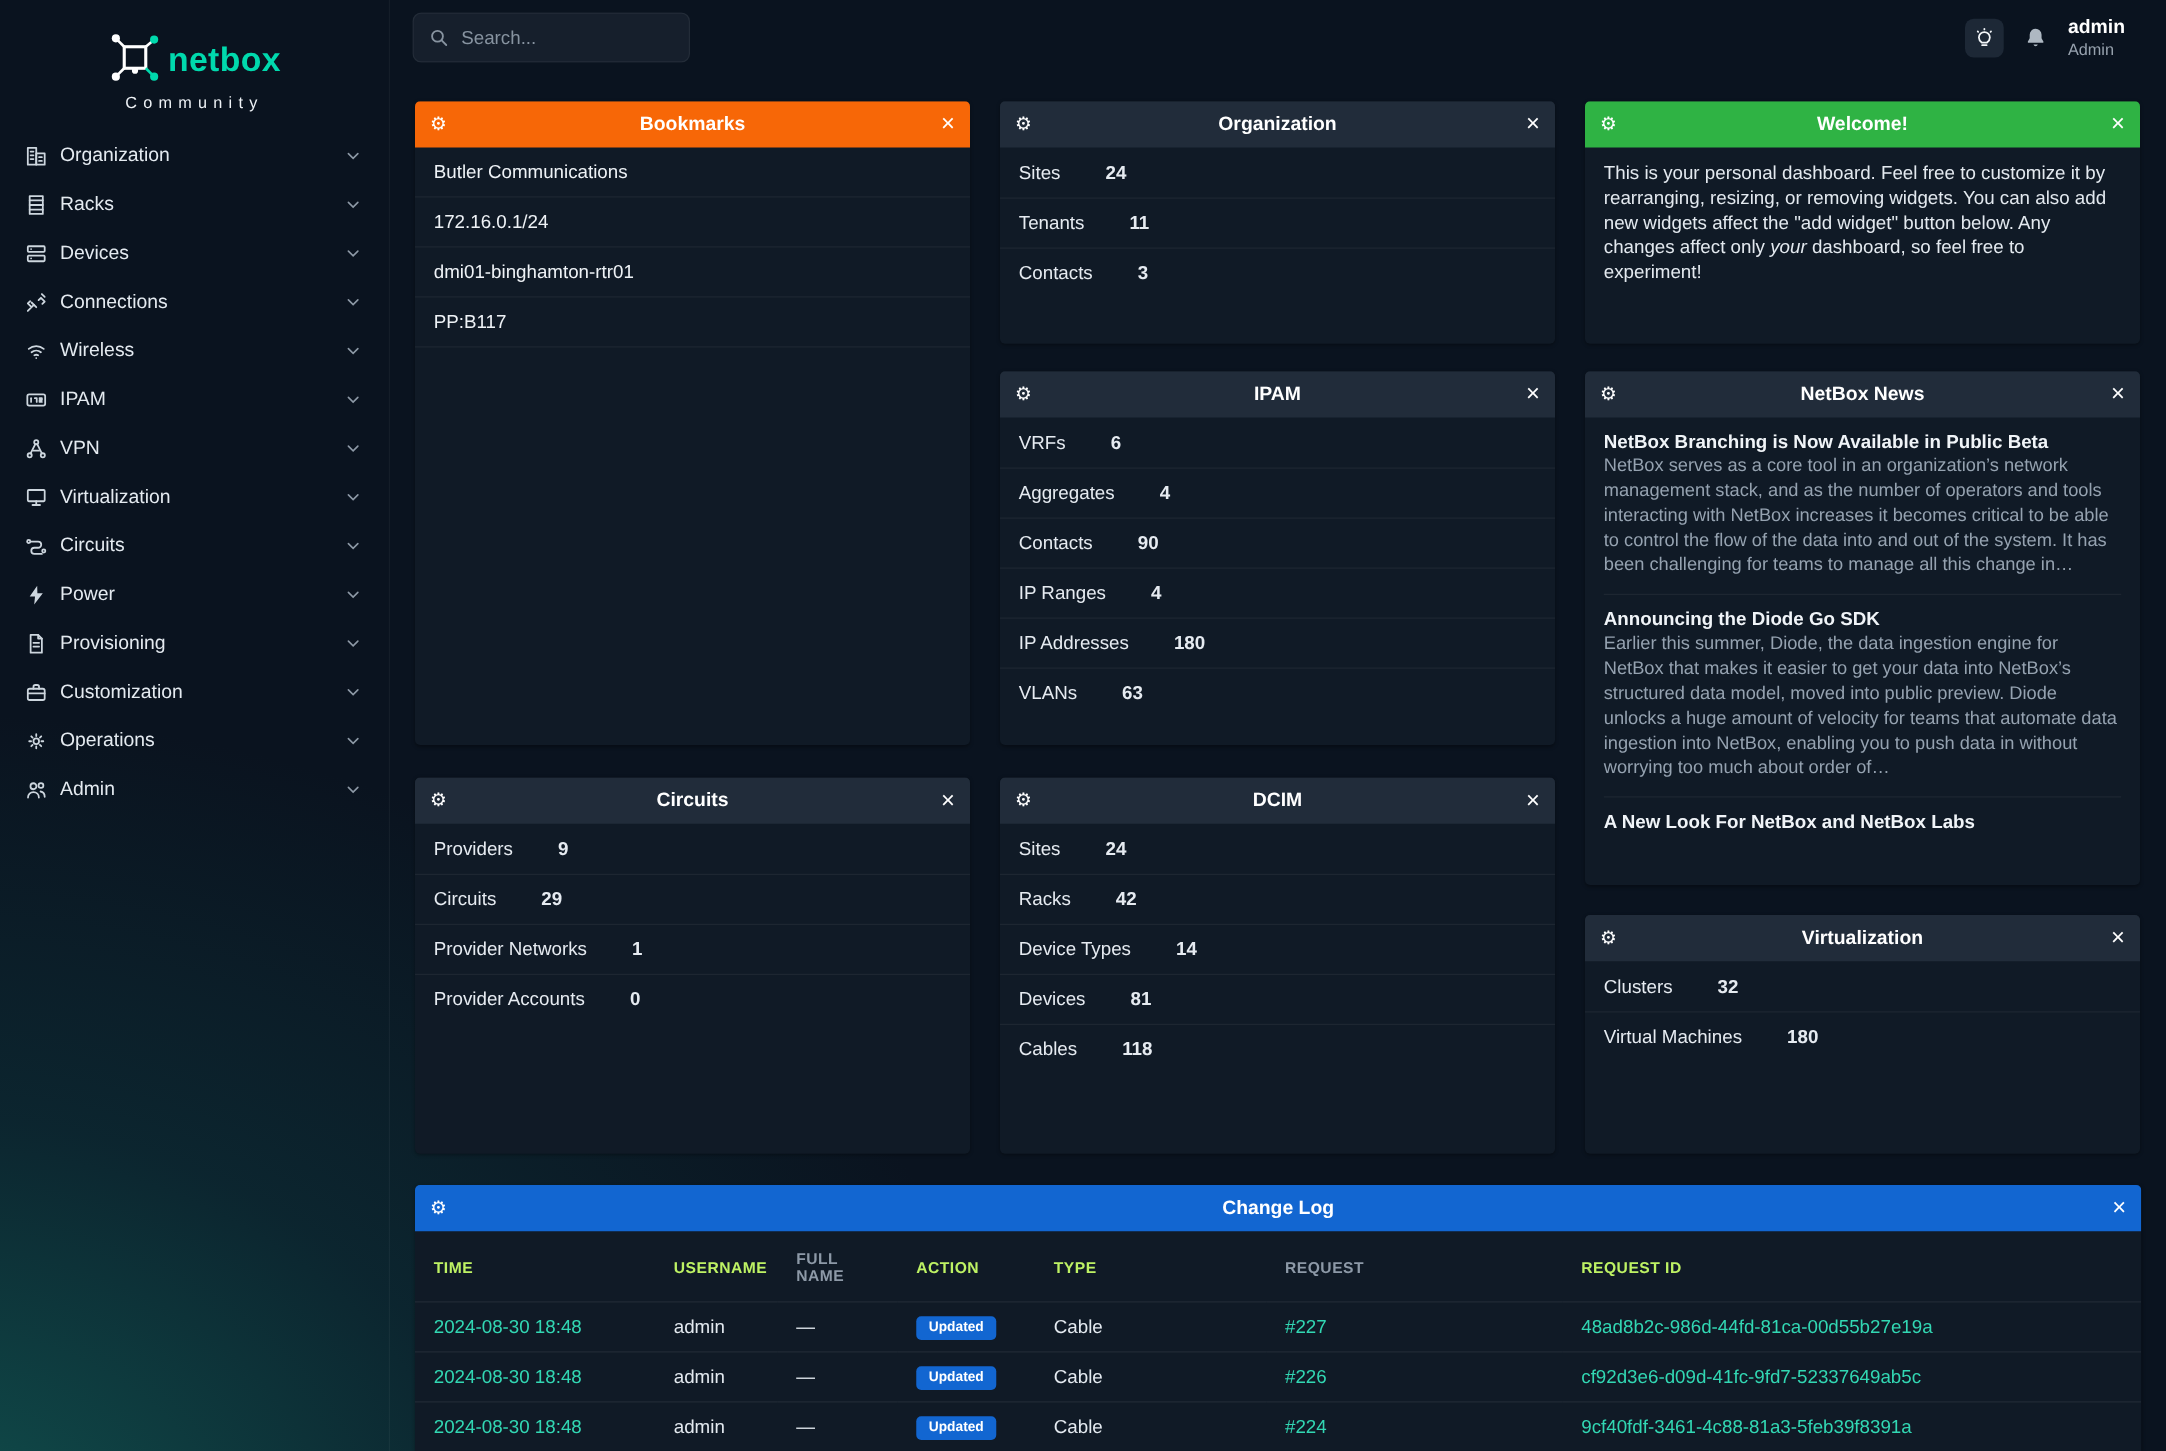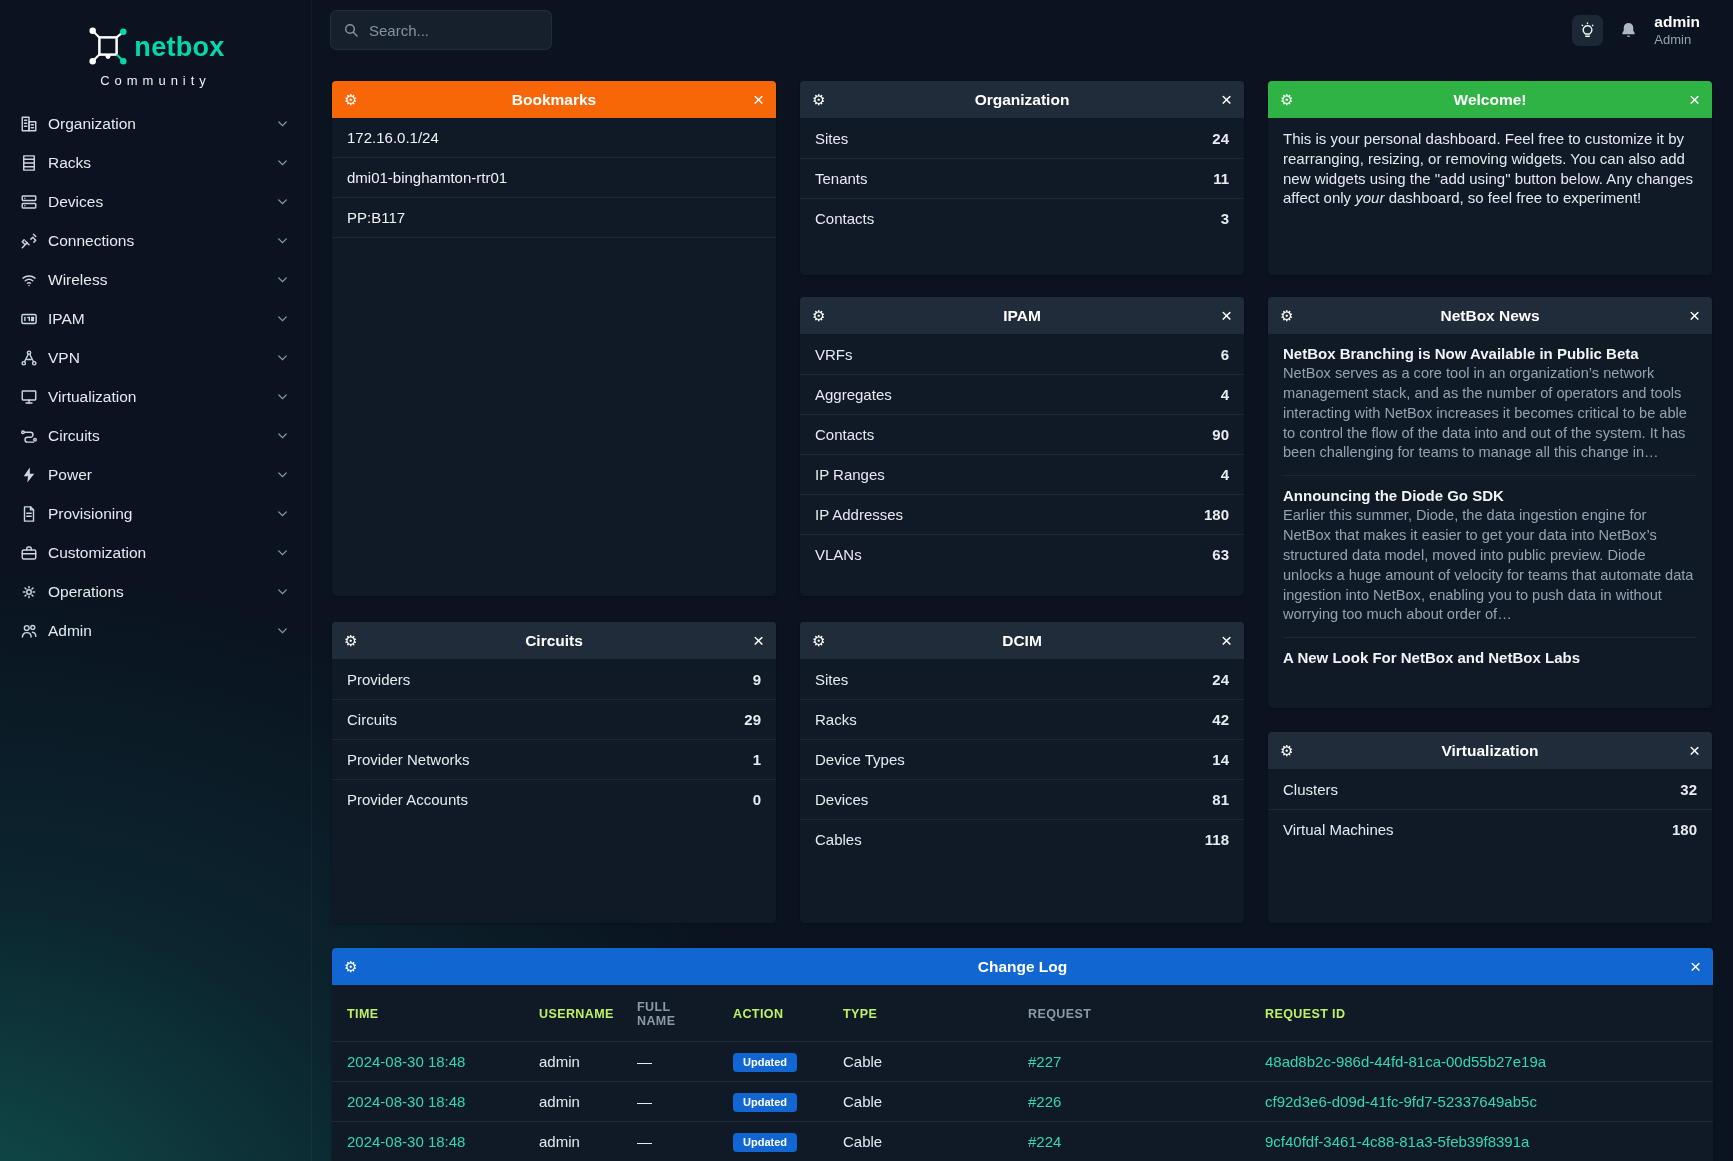--- a/index.html
+++ b/index.html
@@ -50,21 +50,21 @@
   #card-bookmarks { left:332px; top:81px;  height:515px; }
   #card-organization { left:800px; top:81px; height:194px; }
   #card-welcome { left:1268px; top:81px; height:194px; }
   #card-ipam { left:800px; top:297px; height:299px; }
   #card-news { left:1268px; top:297px; height:411px; }
   #card-circuits { left:332px; top:622px; height:301px; }
   #card-dcim { left:800px; top:622px; height:301px; }
   #card-virtualization { left:1268px; top:732px; height:191px; }
   #card-changelog { left:332px; top:948px; width:1381px; height:300px; }
   
-  .stat-row { height:40px; display:flex; align-items:center; justify-content:space-between; padding:0 15px; border-top:1px solid rgba(255,255,255,.055); }
+  .stat-row { height:40px; display:flex; align-items:center; padding:0 15px; border-top:1px solid rgba(255,255,255,.055);gap:36px; }
   .rows > .stat-row:first-child { border-top:none; }
   .stat-label, .stat-value { color:#e6ebf1; text-decoration:none; cursor:pointer; }
   .stat-value { font-weight:700; }
   .bm-row { height:40px; display:flex; align-items:center; padding:0 15px; border-bottom:1px solid rgba(255,255,255,.055); color:#eef2f6; cursor:pointer; }
   
   .welcome-body { padding:11px 15px; color:#e3e9ef; font-size:15px; line-height:1.32; }
   .welcome-body i { font-style:italic; }
   
   .news-wrap { padding:0 15px; }
   .news-item { padding:11px 0 12px; border-bottom:1px solid rgba(255,255,255,.055); }
@@ -349,20 +349,21 @@
   </header>
 
   <section class="card" id="card-bookmarks">
     <div class="card-hd hd-orange">
       <span class="gear">⚙</span>
       <span class="card-title">Bookmarks</span>
       <span class="close">×</span>
     </div>
     <div class="rows">
 
+        <div class="bm-row">Butler Communications</div>
 
         <div class="bm-row">172.16.0.1/24</div>
 
         <div class="bm-row">dmi01-binghamton-rtr01</div>
 
         <div class="bm-row">PP:B117</div>
       </div>
   </section>
 
   <section class="card" id="card-organization">
@@ -389,21 +390,21 @@
         </div>
       </div>
   </section>
 
   <section class="card" id="card-welcome">
     <div class="card-hd hd-green">
       <span class="gear">⚙</span>
       <span class="card-title">Welcome!</span>
       <span class="close">×</span>
     </div>
-    <p class="welcome-body"><span>This is your personal dashboard. Feel free to customize it by rearranging, resizing, or removing widgets. You can also add new widgets using the "add using" button below. Any changes affect only </span><i>your</i><span> dashboard, so feel free to experiment!</span></p>
+    <p class="welcome-body"><span>This is your personal dashboard. Feel free to customize it by rearranging, resizing, or removing widgets. You can also add new widgets affect the "add widget" button below. Any changes affect only </span><i>your</i><span> dashboard, so feel free to experiment!</span></p>
   </section>
 
   <section class="card" id="card-ipam">
     <div class="card-hd">
       <span class="gear">⚙</span>
       <span class="card-title">IPAM</span>
       <span class="close">×</span>
     </div>
     <div class="rows">
 

